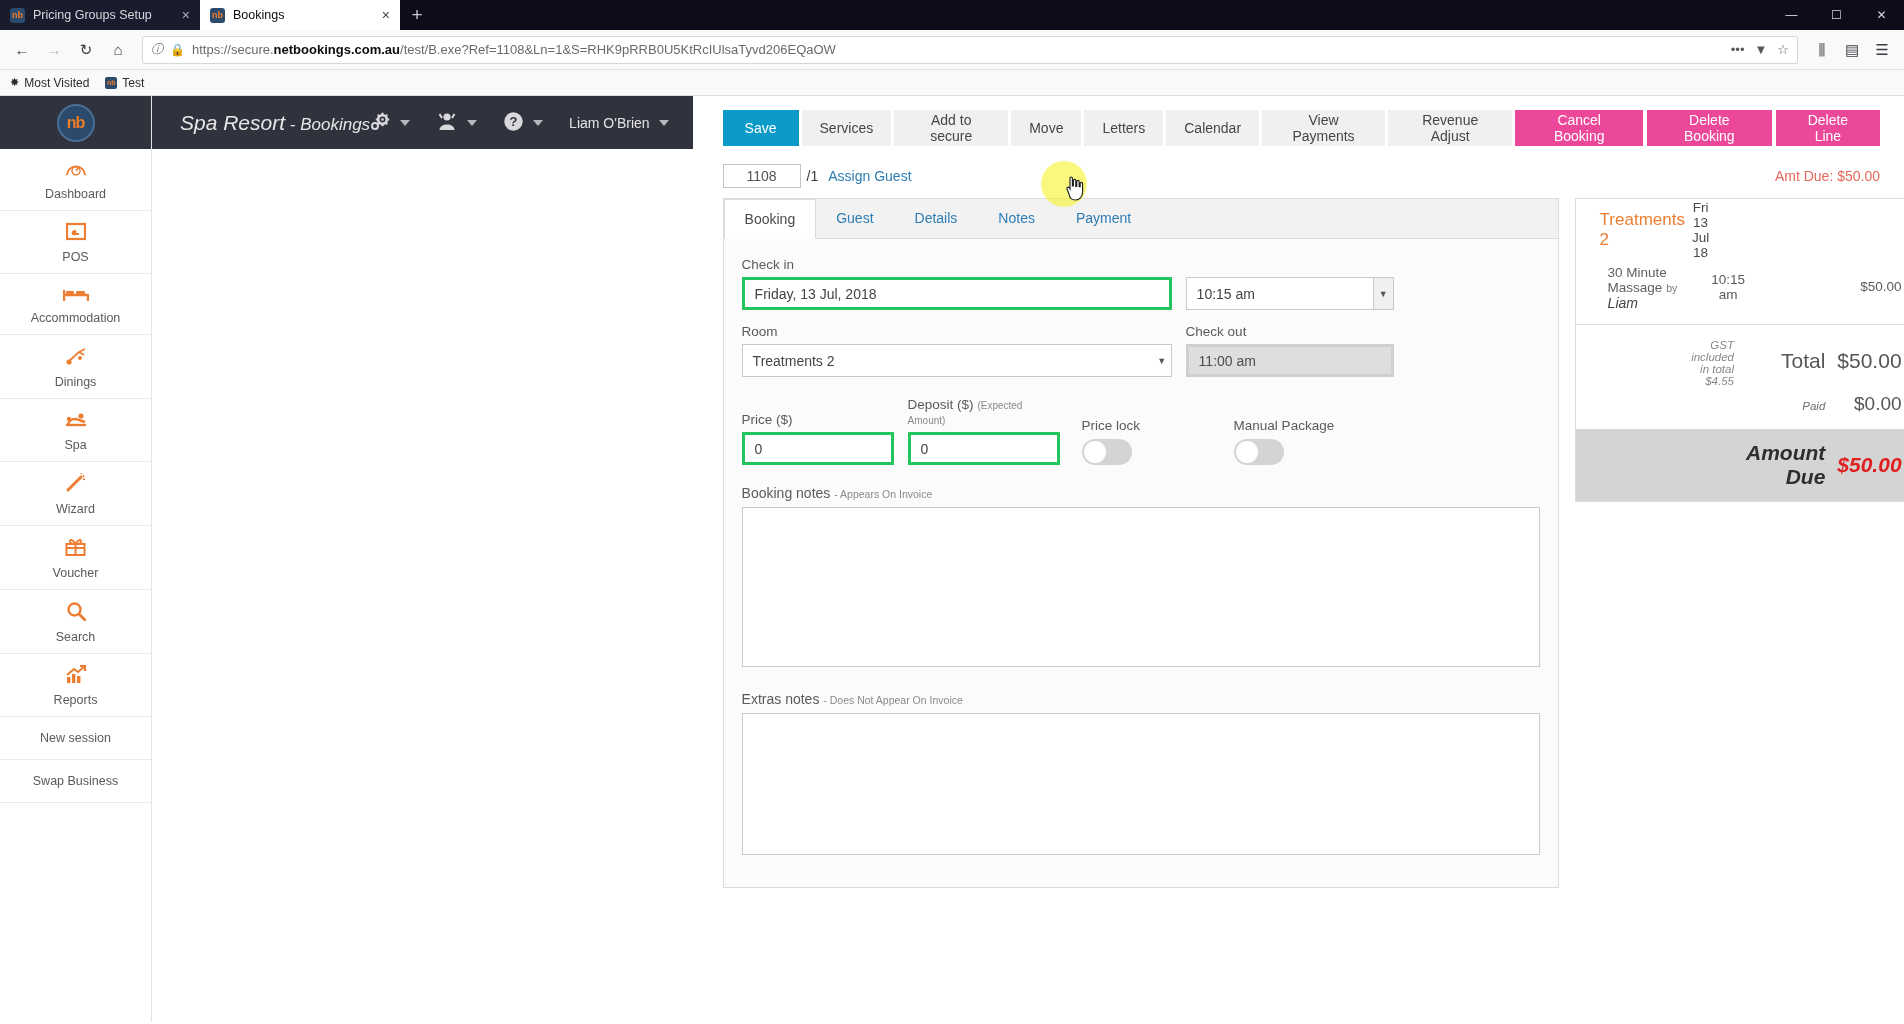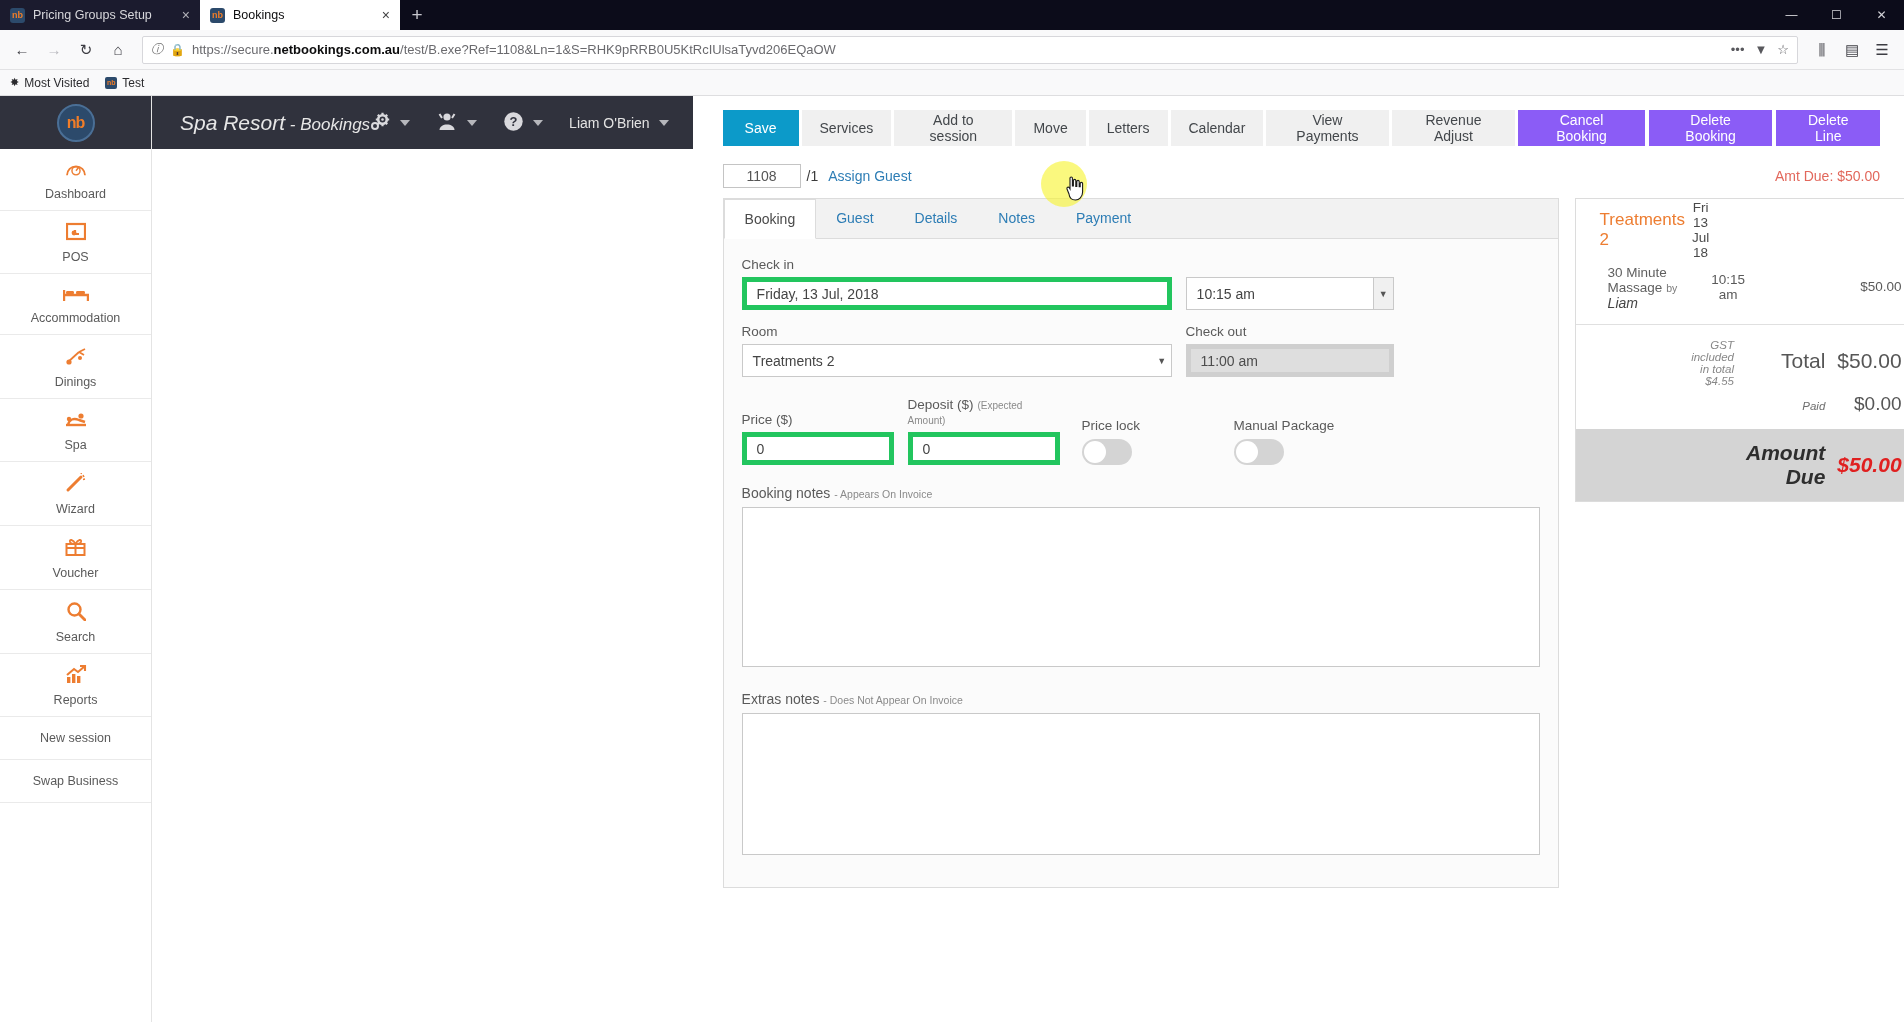--- a/index.html
+++ b/index.html
@@ -131,21 +131,21 @@
     display: flex; align-items: center; padding: 14px 24px 10px 30px; gap: 0;
   }
   .tbtn {
     height: 36px; padding: 0 18px; background: #f0f0f0; color: #43474b;
     border: none; font-size: 14px; font-family: inherit; cursor: pointer;
     display: flex; align-items: center; margin-right: 3px;
   }
   .tbtn.primary { background: #0c9ac9; color: #ffffff; padding: 0 22px; }
   .toolbar-actions { margin-left: auto; display: flex; gap: 4px; }
   .dbtn {
-    height: 36px; padding: 0 22px; background: #8b5cf6; color: #fff;
+    height: 36px; padding: 0 22px; background: #ec4899; color: #fff;
     border: none; font-size: 14px; font-family: inherit; cursor: pointer;
     display: flex; align-items: center;
   }
 
   .refrow {
     display: flex; align-items: center; padding: 8px 24px 10px 30px; position: relative;
   }
   .refinput {
     width: 78px; height: 24px; border: 1px solid #c4c4c4; background: #fff;
     text-align: center; font-size: 14px; color: #555; font-family: inherit;
@@ -177,21 +177,21 @@
     border: 1px solid #dcdcdc; border-bottom: 1px solid #ffffff;
     margin-bottom: -1px;
   }
   .form { padding: 18px 18px 0; }
   .fld-label { font-size: 13.5px; color: #5a5a5a; margin-bottom: 5px; }
   .fld-label .hint { font-size: 10px; color: #8a8a8a; }
   .row { display: flex; gap: 14px; }
   .col-wide { width: 430px; }
   .col-narrow { width: 208px; }
   .inp {
-    width: 100%; height: 33px; border: 5px solid #22c55e; background: #ffffff;
+    width: 100%; height: 33px; border: 3px solid #22c55e; background: #ffffff;
     font-size: 14px; color: #444; font-family: inherit; padding: 0 10px;
   }
   .inp.readonly { background: #dedede; border-color: #cfcfcf; color: #4c4c4c; }
   .sel {
     width: 100%; height: 33px; border: 1px solid #c9c9c9; background: #ffffff;
     font-size: 14px; color: #444; font-family: inherit; padding: 0 10px;
     display: flex; align-items: center; position: relative;
   }
   .sel .arrow {
     position: absolute; right: 0; top: 0; bottom: 0; width: 20px;
@@ -482,21 +482,21 @@
           <span class="caret"></span>
         </div>
       </div>
     </div>
 
     <div class="content">
 
       <div class="toolbar">
         <button class="tbtn primary">Save</button>
         <button class="tbtn">Services</button>
-        <button class="tbtn">Add to session</button>
+        <button class="tbtn">Add to secure</button>
         <button class="tbtn">Move</button>
         <button class="tbtn">Letters</button>
         <button class="tbtn">Calendar</button>
         <button class="tbtn">View Payments</button>
         <button class="tbtn">Revenue Adjust</button>
         <div class="toolbar-actions">
           <button class="dbtn">Cancel Booking</button>
           <button class="dbtn">Delete Booking</button>
           <button class="dbtn">Delete Line</button>
         </div>

